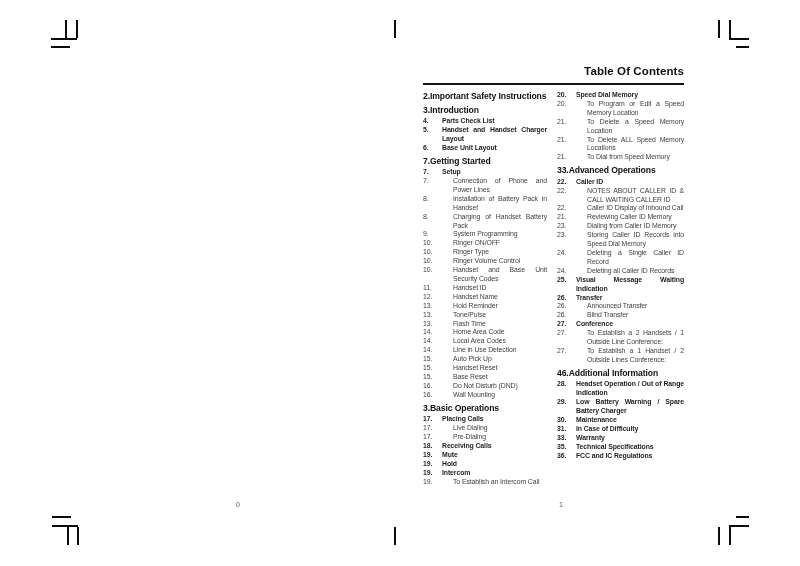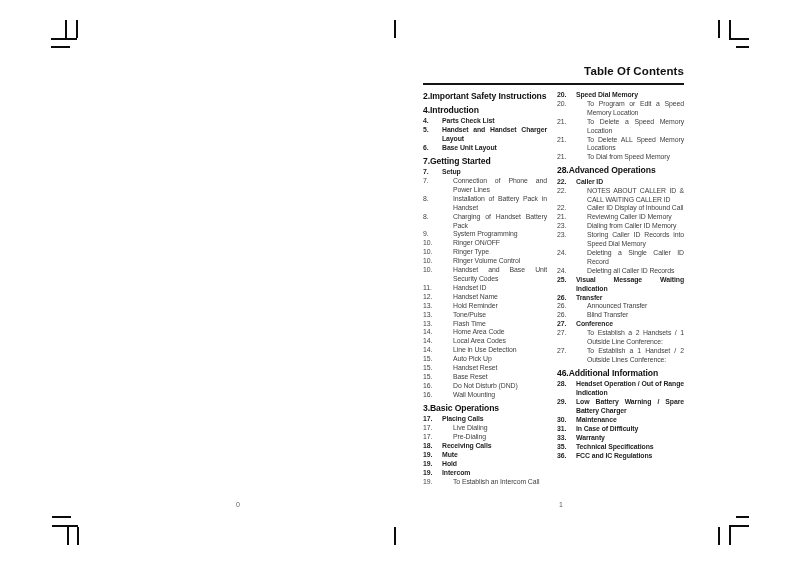--- a/index.html
+++ b/index.html
@@ -116,21 +116,21 @@
     <div class="page-number" id="pn-left">0</div>
   </div>
 
   <div>
     <div class="toc">
       <h1 class="toc-title">Table Of Contents</h1>
       <div class="toc-rule"></div>
       <div class="toc-cols">
         <div class="toc-col left">
             <div class="toc-heading">2.Important Safety Instructions</div>
-            <div class="toc-heading">4.Introduction</div>
+            <div class="toc-heading">3.Introduction</div>
             <div class="toc-entry lvl1">
               <span class="num">4.</span>
               <span class="title">Parts Check List</span>
             </div>
             <div class="toc-entry lvl1">
               <span class="num">5.</span>
               <span class="title">Handset and Handset Charger Layout</span>
             </div>
             <div class="toc-entry lvl1">
               <span class="num">6.</span>
@@ -273,21 +273,21 @@
               <span class="title">To Delete a Speed Memory Location</span>
             </div>
             <div class="toc-entry lvl2">
               <span class="num">21.</span>
               <span class="title">To Delete ALL Speed Memory Locations</span>
             </div>
             <div class="toc-entry lvl2">
               <span class="num">21.</span>
               <span class="title">To Dial from Speed Memory</span>
             </div>
-            <div class="toc-heading">28.Advanced Operations</div>
+            <div class="toc-heading">33.Advanced Operations</div>
             <div class="toc-entry lvl1">
               <span class="num">22.</span>
               <span class="title">Caller ID</span>
             </div>
             <div class="toc-entry lvl2">
               <span class="num">22.</span>
               <span class="title">NOTES ABOUT CALLER ID &amp; CALL WAITING CALLER ID</span>
             </div>
             <div class="toc-entry lvl2">
               <span class="num">22.</span>

